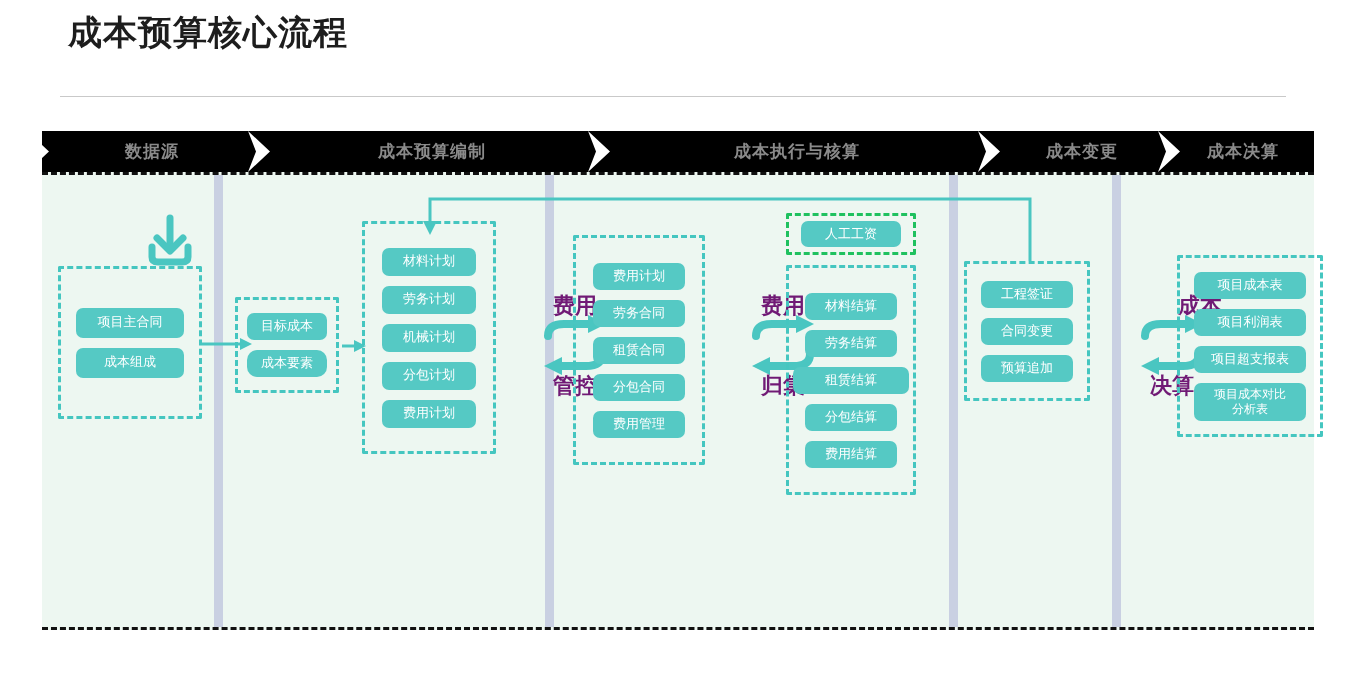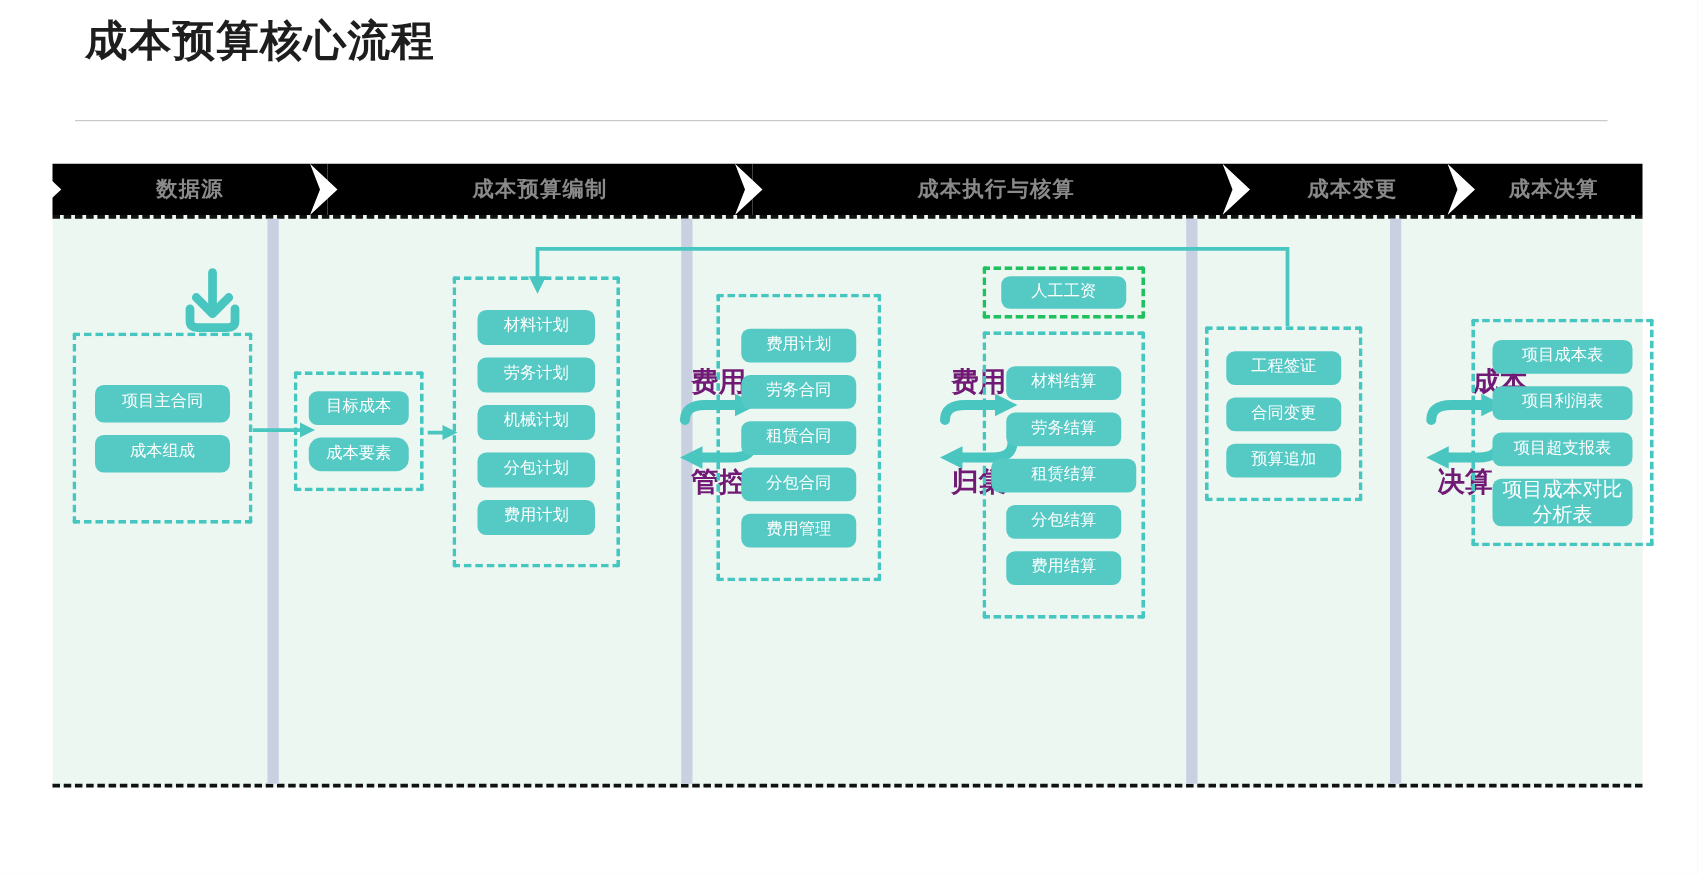--- a/index.html
+++ b/index.html
@@ -247,21 +247,21 @@
       <path d="M64 40 Q64 52 48 52 L22 52" stroke="#4ac6c1" stroke-width="8" fill="none" stroke-linecap="round"></path>
       <path d="M24 43 L6 52 L24 61 Z" fill="#4ac6c1"></path>
     </svg>
   </div>
   <div class="cycle-label" style="left:1080px;top:196px;">决算</div>
 
   <div class="group" style="left:1135px;top:80px;width:146px;height:182px;">
     <div class="chip" style="width:112px;height:27px;">项目成本表</div>
     <div class="chip" style="width:112px;height:27px;">项目利润表</div>
     <div class="chip" style="width:112px;height:27px;">项目超支报表</div>
-    <div class="chip" style="width:112px;height:38px;font-size:16px;">项目成本对比
+    <div class="chip" style="width:112px;height:38px;font-size:12px;">项目成本对比
 分析表</div>
   </div>
 
   <svg id="feedback-line" viewBox="0 0 1272 458">
     <path d="M 988 86 L 988 24 L 388 24 L 388 48" stroke="#4ac6c1" stroke-width="3" fill="none"></path>
     <path d="M 381 46 L 388 60 L 395 46 Z" fill="#4ac6c1"></path>
   </svg>
 
 </div>
 

